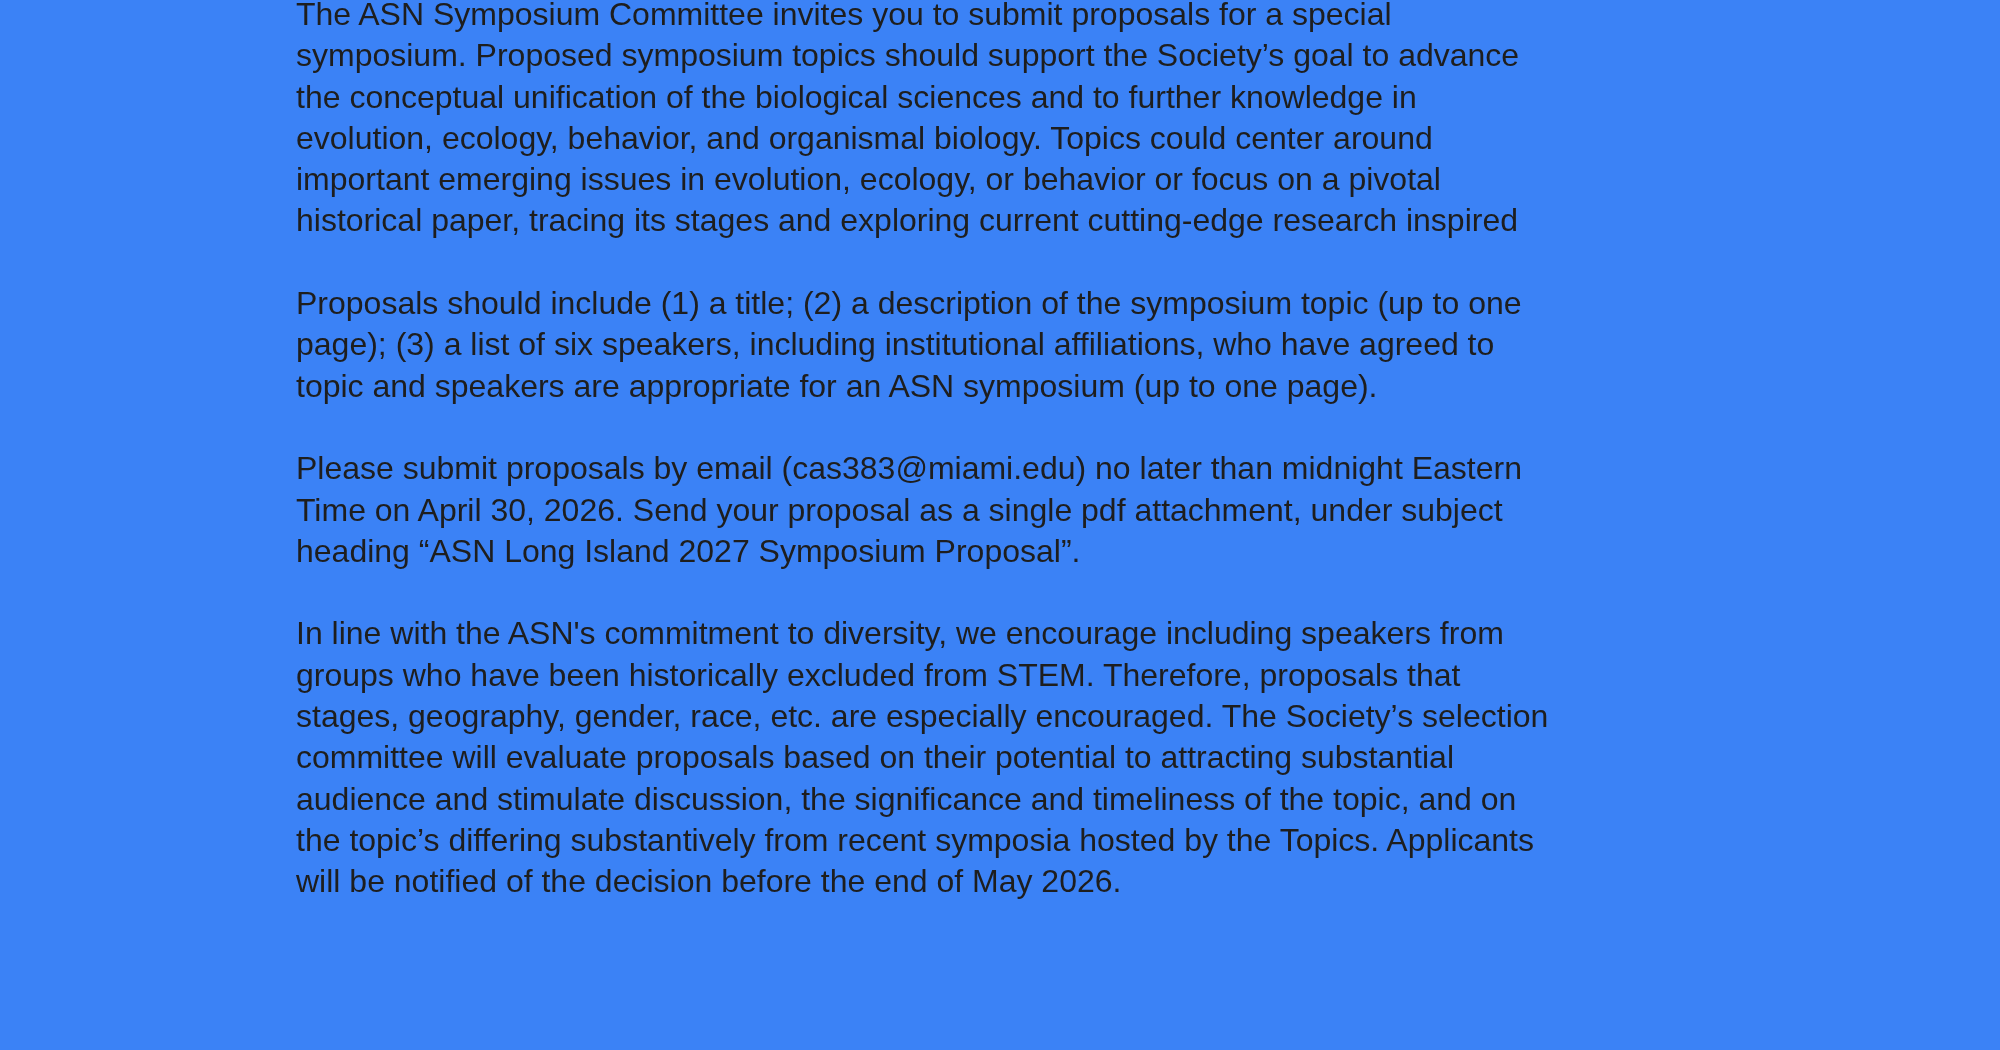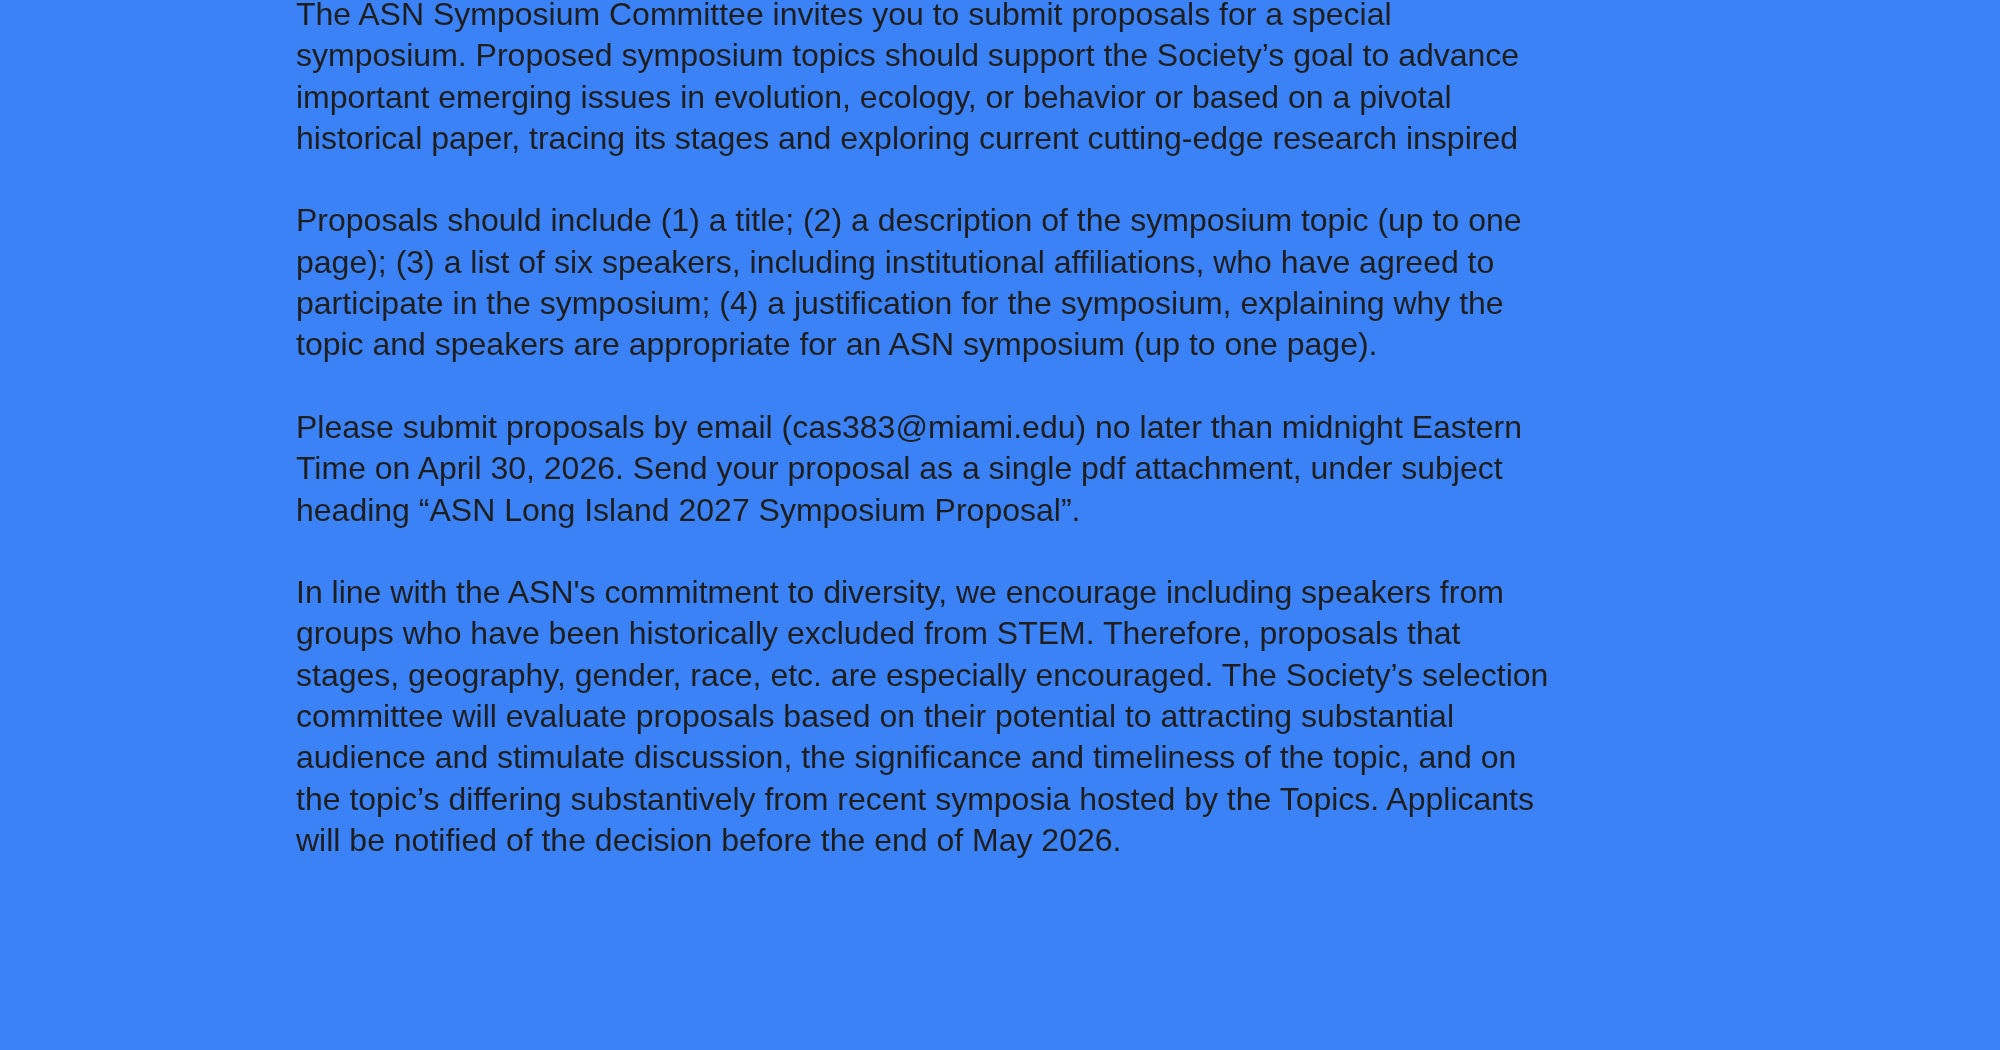--- a/index.html
+++ b/index.html
@@ -42,27 +42,28 @@
   }
 </style>
 </head>
 <body>
 
 <div class="page">
   <div class="doc-text" id="doc-text" style="color: rgb(30, 30, 30);">
       <div class="paragraph">
         <div class="text-line">The ASN Symposium Committee invites you to submit proposals for a special</div>
         <div class="text-line">symposium. Proposed symposium topics should support the Society’s goal to advance</div>
-        <div class="text-line">important emerging issues in evolution, ecology, or behavior or based on a pivotal</div>
+        <div class="text-line">the conceptual unification of the biological sciences and to further knowledge in</div>
+        <div class="text-line">evolution, ecology, behavior, and organismal biology. Topics could center around</div>
+        <div class="text-line">important emerging issues in evolution, ecology, or behavior or focus on a pivotal</div>
         <div class="text-line">historical paper, tracing its stages and exploring current cutting-edge research inspired</div>
       </div>
       <div class="paragraph">
         <div class="text-line">Proposals should include (1) a title; (2) a description of the symposium topic (up to one</div>
         <div class="text-line">page); (3) a list of six speakers, including institutional affiliations, who have agreed to</div>
-        <div class="text-line">participate in the symposium; (4) a justification for the symposium, explaining why the</div>
         <div class="text-line">topic and speakers are appropriate for an ASN symposium (up to one page).</div>
       </div>
       <div class="paragraph">
         <div class="text-line">Please submit proposals by email (cas383@miami.edu) no later than midnight Eastern</div>
         <div class="text-line">Time on April 30, 2026. Send your proposal as a single pdf attachment, under subject</div>
         <div class="text-line">heading “ASN Long Island 2027 Symposium Proposal”.</div>
       </div>
       <div class="paragraph">
         <div class="text-line">In line with the ASN's commitment to diversity, we encourage including speakers from</div>
         <div class="text-line">groups who have been historically excluded from STEM. Therefore, proposals that</div>

